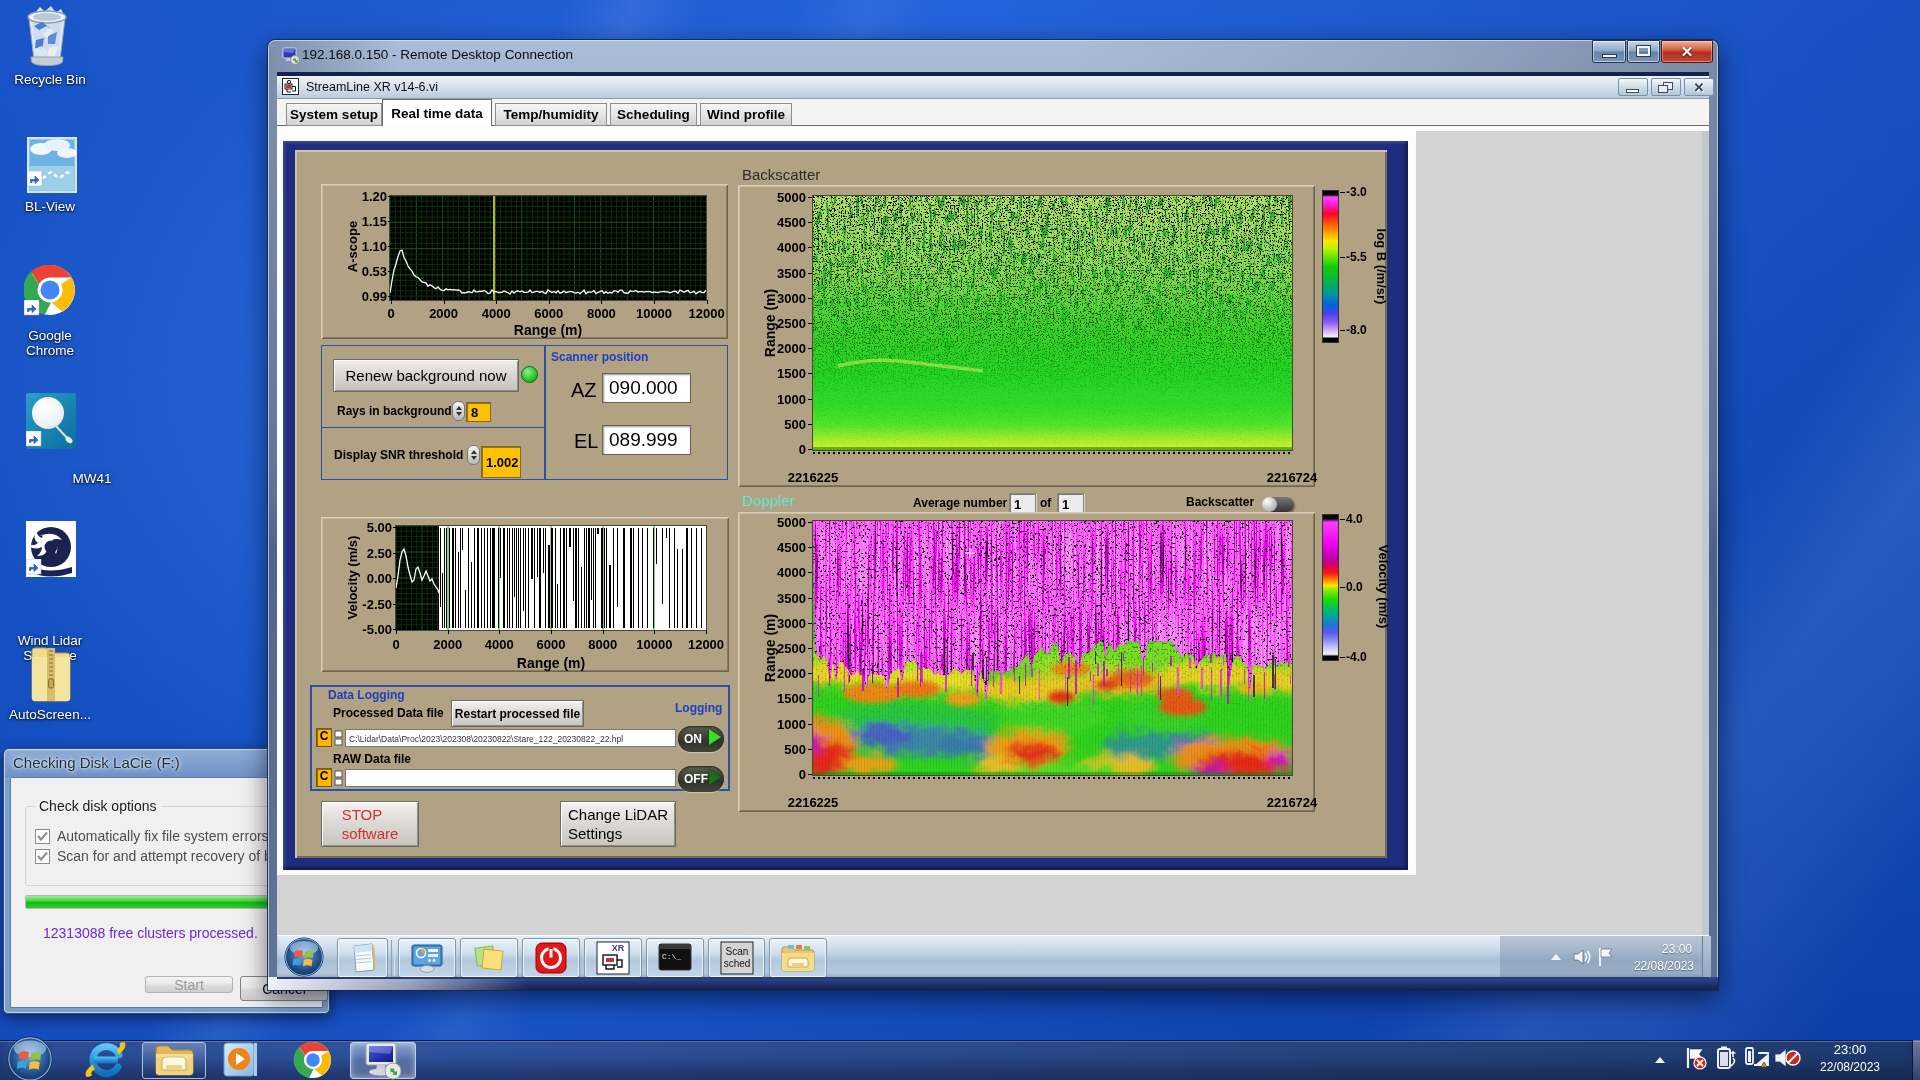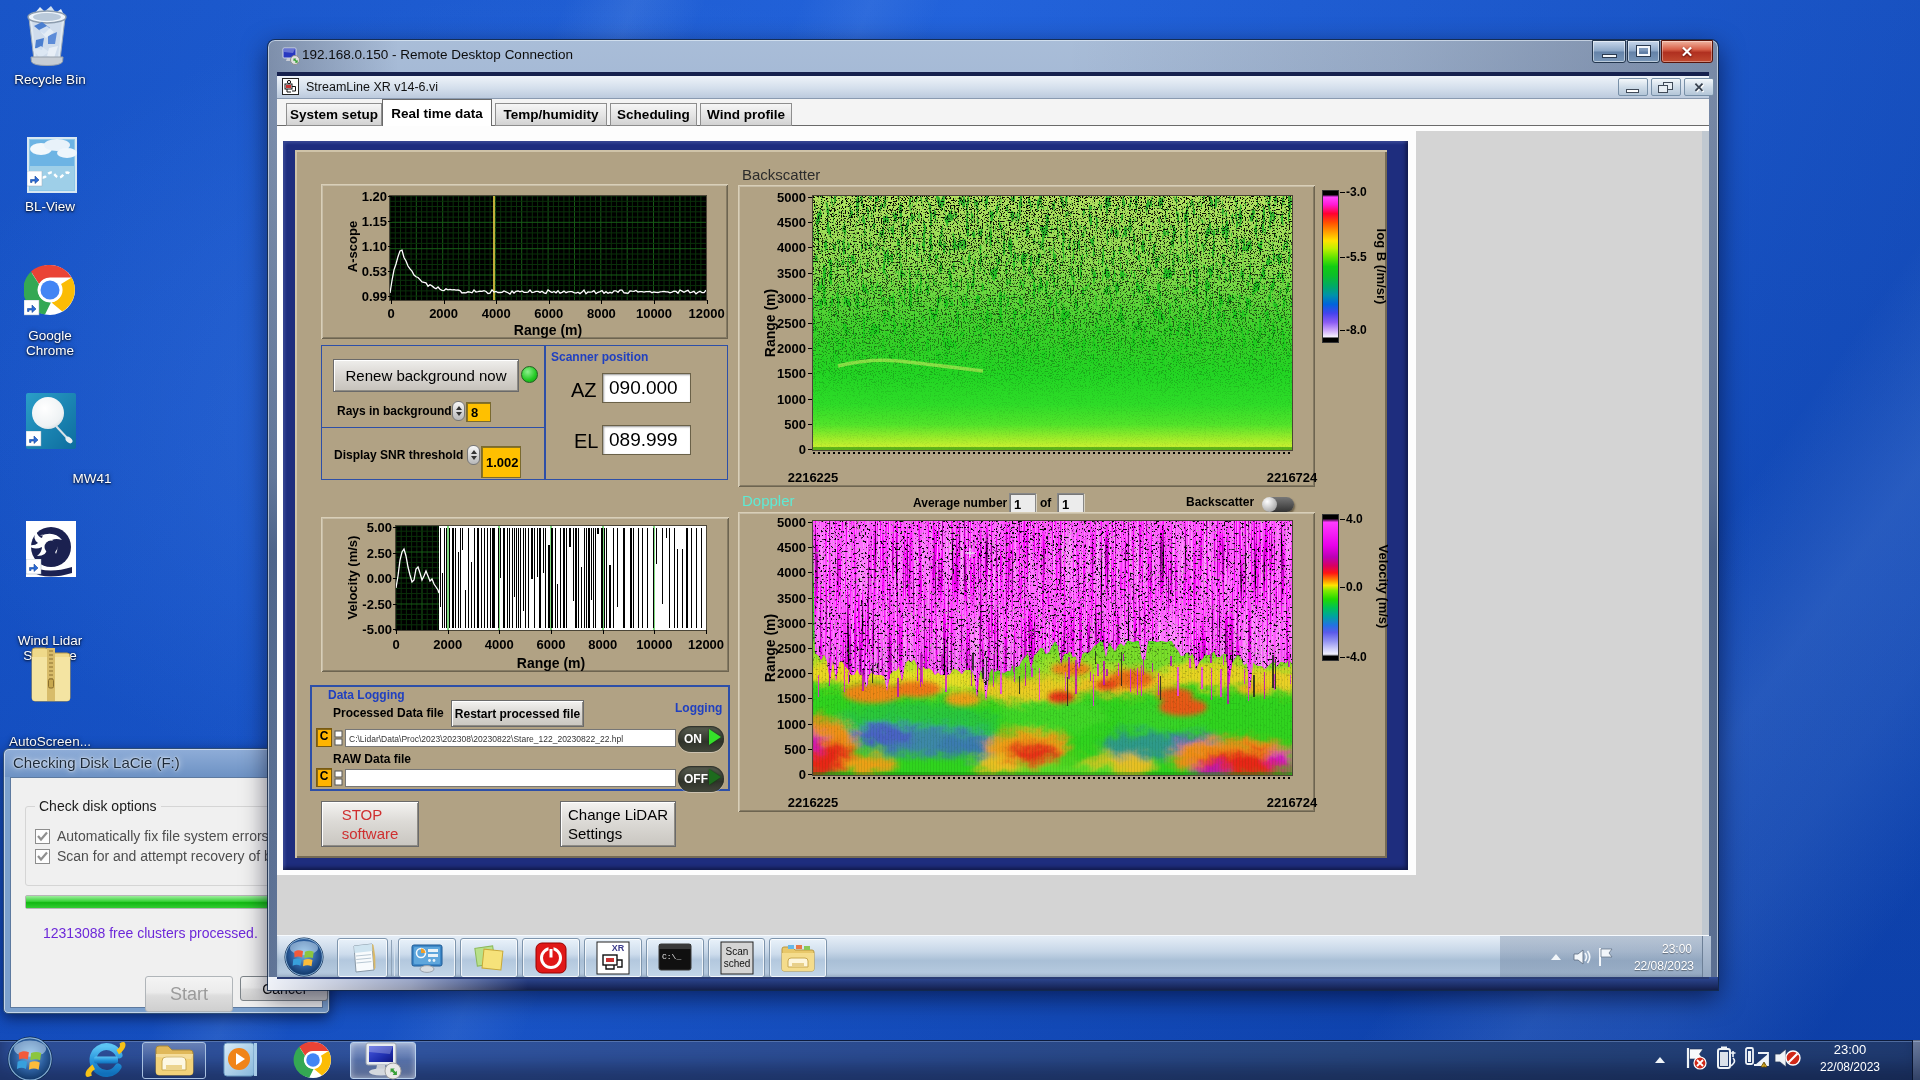--- a/index.html
+++ b/index.html
@@ -137,21 +137,21 @@
       <line x1="19" y1="10" x2="23" y2="10"></line>
       <line x1="19" y1="14" x2="23" y2="14"></line>
 <line x1="19" y1="18" x2="23" y2="18"></line>
       <line x1="19" y1="22" x2="23" y2="22"></line>
       <line x1="19" y1="26" x2="23" y2="26"></line>
 <line x1="19" y1="30" x2="23" y2="30"></line>
       <line x1="19" y1="34" x2="23" y2="34"></line>
     </g>
 <rect x="18.5" y="34" width="5" height="9" rx="1.5" fill="#c8a84e" stroke="#8a6f2e"></rect>
 </svg>
-<div class="dlabel" style="left:0px;top:734px;width:100px;">AutoScreen...</div>
+<div class="dlabel" style="left:0px;top:707px;width:100px;">AutoScreen...</div>
 
 <div class="abs" style="left:3px;top:748px;width:327px;height:266px;z-index:5;
  background:linear-gradient(#8fadd8,#6d92c4 28px,#7ba0cd 28px,#7ba0cd);border:1px solid #2e4d76;border-radius:6px 6px 5px 5px;
  box-shadow:inset 0 0 0 1px rgba(255,255,255,.55), 0 4px 14px rgba(0,0,20,.55);">
  <div class="abs" style="left:9px;top:5px;font-size:15px;color:#1c2a3a;text-shadow:0 0 6px #fff,0 0 2px #fff;">Checking Disk LaCie (F:)</div>
  <div class="abs" style="left:6px;top:28px;width:313px;height:231px;background:#f0f0f0;border:1px solid #5d7aa0;">
 
   <div class="abs" style="left:14px;top:28px;width:284px;height:80px;border:1px solid #d5d5d5;border-radius:3px;"></div>
   <div class="abs" style="left:24px;top:20px;background:#f0f0f0;padding:0 4px;font-size:14px;color:#1a1a1a;">Check disk options</div>
   <div class="abs" style="left:24px;top:51px;width:15px;height:15px;background:#fdfdfd;border:1px solid #8d8d8d;"></div>
@@ -162,22 +162,22 @@
   <div class="abs" style="left:24px;top:71px;width:15px;height:15px;background:#fdfdfd;border:1px solid #8d8d8d;"></div>
   <svg class="abs" style="left:24px;top:71px" width="15" height="15">
         <path d="M3 7 L6 10.5 L12 3.5" stroke="#8f8f8f" stroke-width="2.2" fill="none"></path>
       </svg>
   <div class="abs" style="left:46px;top:70px;font-size:14px;color:#4e4e4e;">Scan for and attempt recovery of bad</div>
 
   <div class="abs" style="left:14px;top:117px;width:284px;height:14px;border:1px solid #b6b6b6;border-radius:2px;background:#e6e6e6;">
     <div style="width:100%;height:100%;background:linear-gradient(#9ded9d,#37d237 45%,#12b812 55%,#32cc32);"></div>
   </div>
   <div class="abs" style="left:32px;top:147px;font-size:14px;color:#6d28d9;">12313088 free clusters processed.</div>
-  <div class="abs" style="left:134px;top:198px;width:88px;height:36px;background:linear-gradient(#f4f4f4,#ebebeb 45%,#dddddd 55%,#cfcfcf);border:1px solid #b0b5b9;border-radius:3px;
-   display:flex;align-items:center;justify-content:center;font-size:18px;color:#9b9b9b;">Start</div>
+  <div class="abs" style="left:134px;top:198px;width:88px;height:17px;background:linear-gradient(#f4f4f4,#ebebeb 45%,#dddddd 55%,#cfcfcf);border:1px solid #b0b5b9;border-radius:3px;
+   display:flex;align-items:center;justify-content:center;font-size:14px;color:#9b9b9b;">Start</div>
   <div class="abs" style="left:229px;top:198px;width:88px;height:25px;background:linear-gradient(#f4f4f4,#ebebeb 45%,#dddddd 55%,#cfcfcf);border:1px solid #7d8489;border-radius:3px;
    display:flex;align-items:center;justify-content:center;font-size:14px;color:#111;">Cancel</div>
  </div>
 </div>
 
 <div class="abs" style="left:268px;top:40px;width:1450px;height:950px;z-index:10;border-radius:7px 7px 0 0;
  background:linear-gradient(90deg, rgba(15,25,55,.28), rgba(15,25,55,0) 9%, rgba(15,25,55,0) 55%, rgba(15,25,55,.12) 78%, rgba(15,25,55,.30) 100%),linear-gradient(#a9bdd8,#7e97bd 46%,#647fa9 54%,#718bb1 70%,#7e96ba);
  box-shadow:0 0 0 1px rgba(20,40,70,.85), inset 0 0 0 1px rgba(235,244,252,.6), 0 8px 26px rgba(0,0,25,.6);">
 </div>
 <div class="abs" style="z-index:11;left:302px;top:47px;font-size:13.5px;color:#0c0c0c;">192.168.0.150 - Remote Desktop Connection</div>

